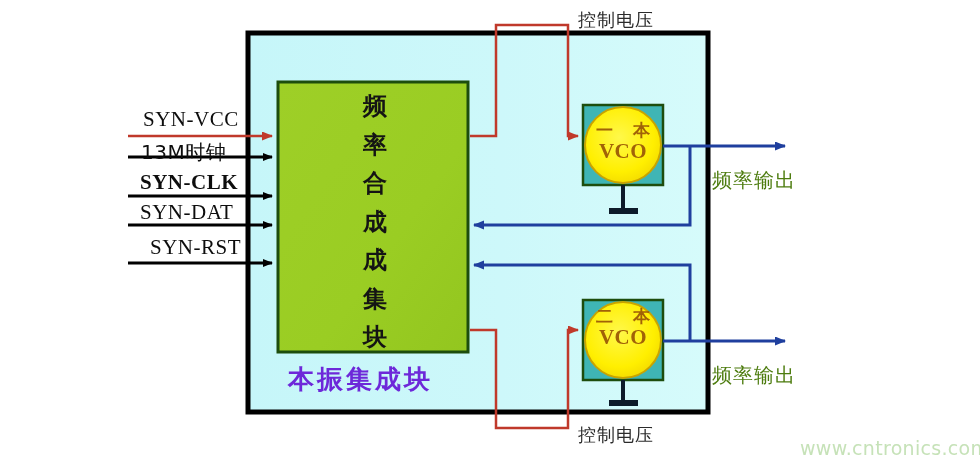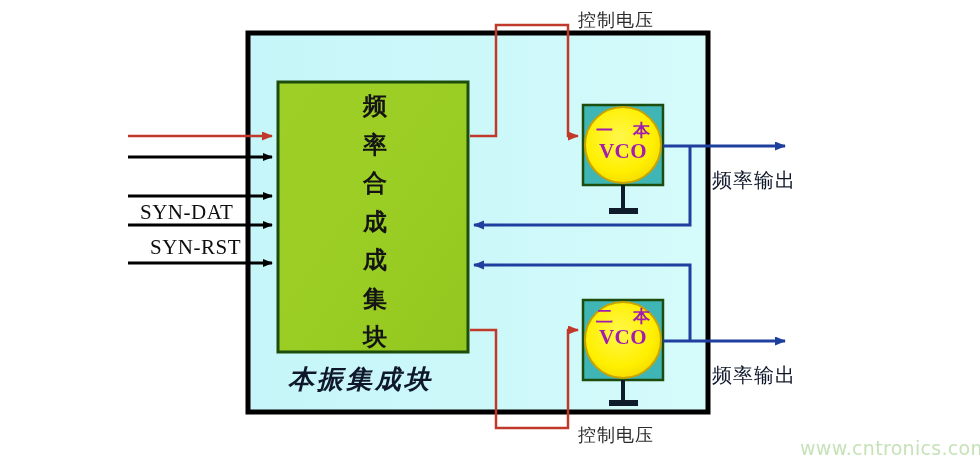--- a/index.html
+++ b/index.html
@@ -47,21 +47,21 @@
   .ctrl-label {
     font-family: "DejaVu Sans", "Liberation Sans", sans-serif;
     font-size: 18px;
     color: #2b2b2b;
     letter-spacing: 1px;
   }
 
   .freq-label {
     font-family: "DejaVu Sans", "Liberation Sans", sans-serif;
     font-size: 20px;
-    color: #0f172a;
+    color: #4d7c0f;
     letter-spacing: 1px;
   }
 
   
   .vert-title {
     position: absolute;
     left: 355px;
     top: 94px;
     width: 40px;
     height: 255px;
@@ -79,31 +79,30 @@
     display: block;
   }
 
   .red-caption {
     position: absolute;
     left: 288px;
     top: 362px;
     font-family: "DejaVu Sans", "Liberation Sans", sans-serif;
     font-size: 26px;
     font-weight: bold;
-    color: #0f172a;
+    color: #6d28d9;
     letter-spacing: 3px;
-    font-style: italic;
   }
 
   .vco-text {
     position: absolute;
     width: 86px;
     text-align: center;
     font-family: "DejaVu Sans", "Liberation Sans", sans-serif;
-    color: #a21caf;
+    color: #a16207;
     line-height: 1.05;
   }
   .vco-cn {
     font-size: 17px;
     font-weight: bold;
     letter-spacing: 7px;
     text-indent: 7px;
     display: block;
   }
   .vco-en {
@@ -198,22 +197,25 @@
     </g>
 
     <path d="M 663 146 L 785 146" fill="none" stroke="#1f3f9e" stroke-width="3" marker-end="url(#arrow-blue)"></path>
 
     <path d="M 690 146 L 690 225 L 474 225" fill="none" stroke="#1f3f9e" stroke-width="3" marker-end="url(#arrow-blue)"></path>
 
     <path d="M 663 341 L 785 341" fill="none" stroke="#1f3f9e" stroke-width="3" marker-end="url(#arrow-blue)"></path>
     <path d="M 690 341 L 690 265 L 474 265" fill="none" stroke="#1f3f9e" stroke-width="3" marker-end="url(#arrow-blue)"></path>
   </svg>
 
-
-
+  <div class="txt input-label" style="left:143px; top:107px;">SYN-VCC</div>
+
+  <div class="txt input-label cjk" style="left:141px; top:139px; font-size:20px;">13M时钟</div>
+
+  <div class="txt input-label bold" style="left:140px; top:170px;">SYN-CLK</div>
 
   <div class="txt input-label" style="left:150px; top:235px;">SYN-RST</div>
 
   <div class="txt input-label" style="left:140px; top:200px;">SYN-DAT</div>
 
   <div class="vert-title">
     <span>频</span>
     <span>率</span>
     <span>合</span>
     <span>成</span>

